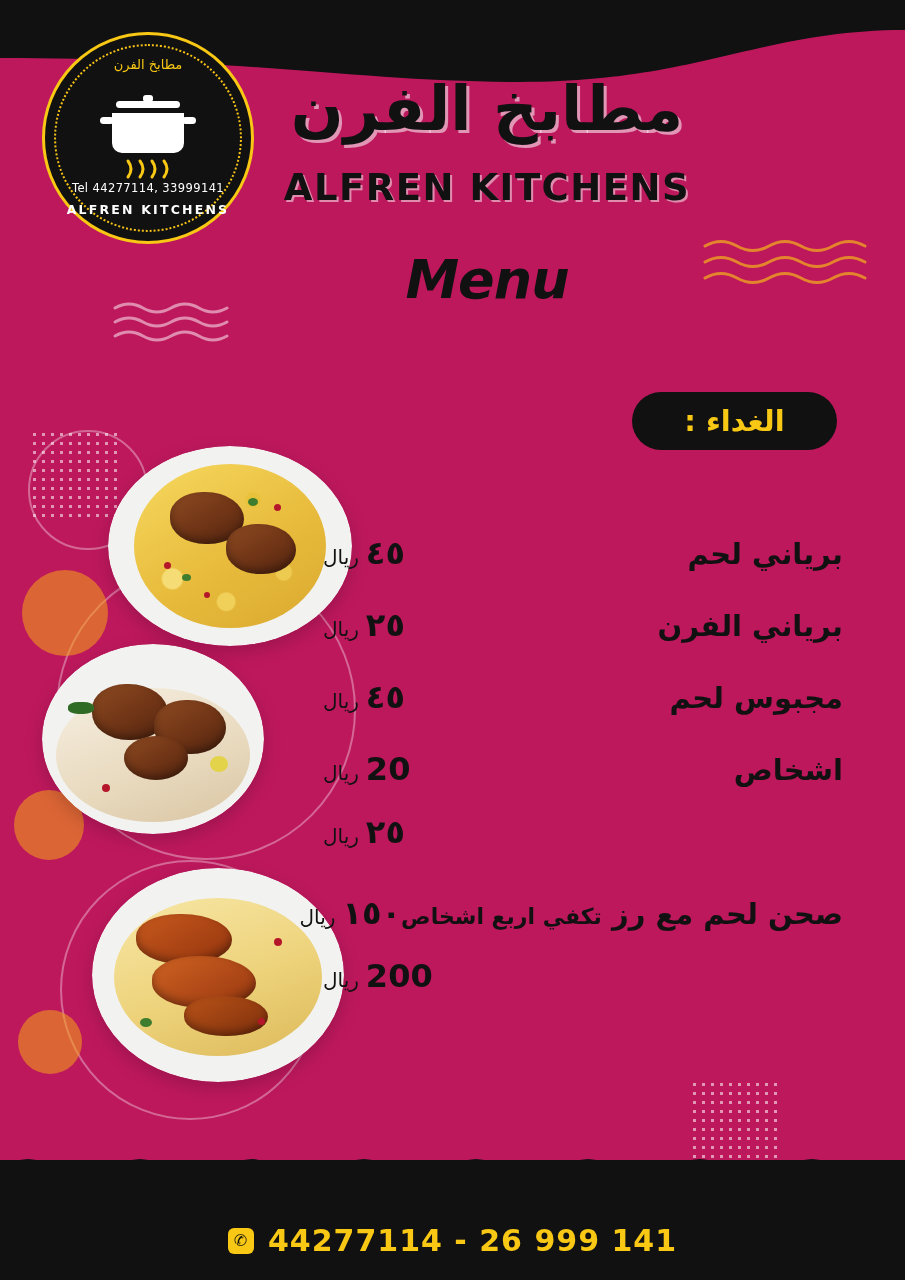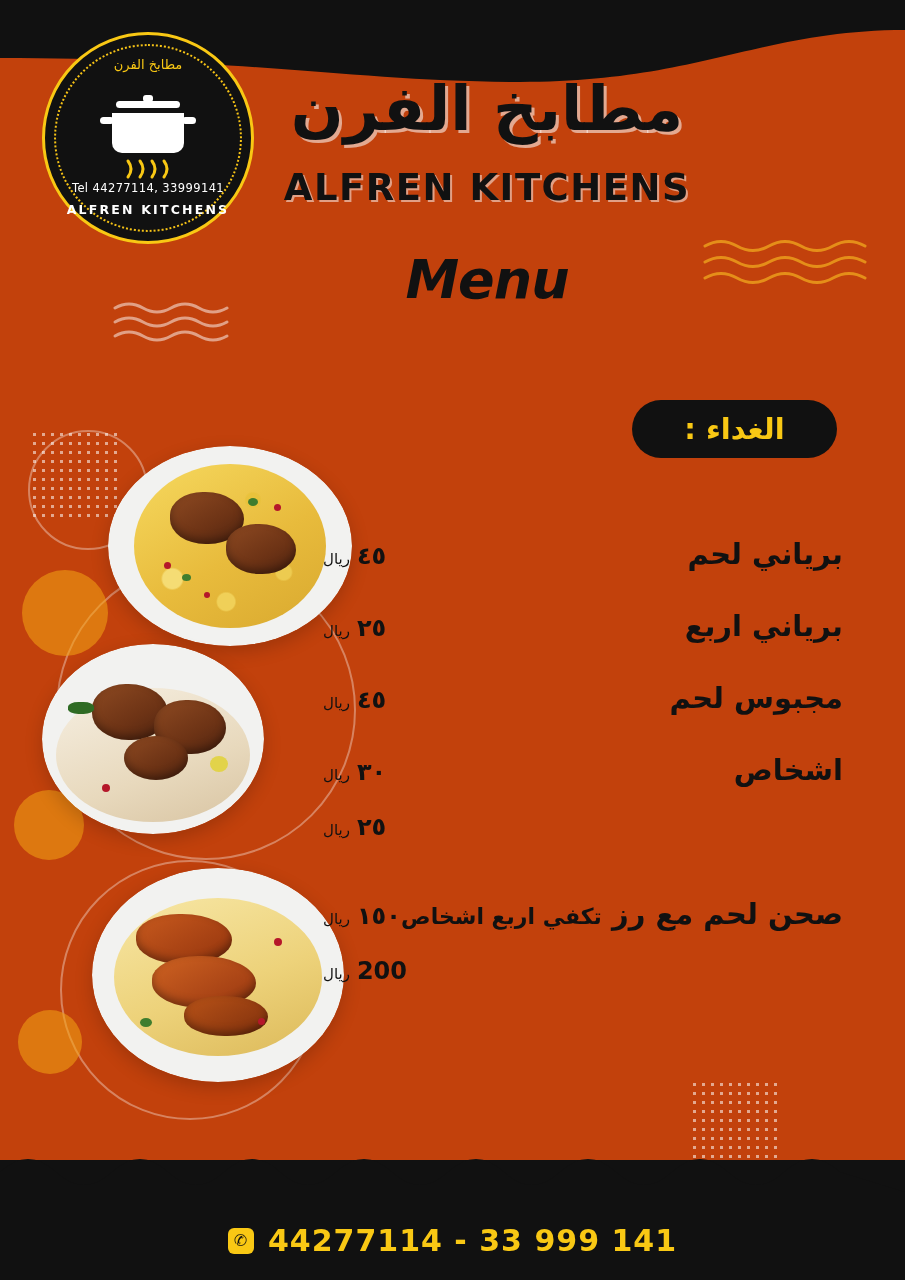--- a/index.html
+++ b/index.html
@@ -5,21 +5,21 @@
   * { box-sizing: border-box; margin: 0; padding: 0; }
   html, body {
     width: 905px; height: 1280px;
     background: #ffffff;
     font-family: "DejaVu Sans", sans-serif;
     overflow: hidden;
   }
   .page {
     position: relative;
     width: 905px; height: 1280px;
-    background: #c2410c;
+    background: #be185d;
     overflow: hidden;
   }
   .top-band-curve {
     position: absolute;
     top: 0; left: 0;
     width: 905px; height: 110px;
     overflow: hidden;
   }
 
   
@@ -138,21 +138,21 @@
     font-size: 54px;
     font-weight: bold;
     font-style: italic;
     font-family: "DejaVu Sans", sans-serif;
     letter-spacing: -1px;
   }
 
   
   .section-pill {
     position: absolute;
-    right: 68px; top: 400px;
+    right: 68px; top: 392px;
     width: 205px; height: 58px;
     background: #111111;
     border-radius: 30px;
     display: flex;
     align-items: center;
     justify-content: center;
   }
   .section-pill span {
     color: #f9c814;
     font-size: 29px;
@@ -189,26 +189,26 @@
   .item-price {
     margin-right: auto;
     display: flex;
     align-items: baseline;
     gap: 7px;
     direction: rtl;
     white-space: nowrap;
   }
   .price-val {
     color: #111111;
-    font-size: 24px;
+    font-size: 32px;
     font-weight: bold;
   }
   .price-cur {
     color: #111111;
-    font-size: 15px;
+    font-size: 20px;
   }
 
   
   .photo {
     position: absolute;
     border-radius: 50%;
     overflow: hidden;
     box-shadow: 0 6px 18px rgba(0,0,0,0.18);
   }
   .plate-rim {
@@ -378,39 +378,39 @@
 
     <div class="menu-row">
       <div class="item-name">برياني لحم</div>
       <div class="item-price">
         <span class="price-val">٤٥</span>
         <span class="price-cur">ريال</span>
       </div>
     </div>
 
     <div class="menu-row">
-      <div class="item-name">برياني اربع</div>
+      <div class="item-name">برياني الفرن</div>
       <div class="item-price">
         <span class="price-val">٢٥</span>
         <span class="price-cur">ريال</span>
       </div>
     </div>
 
     <div class="menu-row">
       <div class="item-name">مجبوس لحم</div>
       <div class="item-price">
         <span class="price-val">٤٥</span>
         <span class="price-cur">ريال</span>
       </div>
     </div>
 
     <div class="menu-row">
       <div class="item-name">اشخاص</div>
       <div class="item-price">
-        <span class="price-val">٣٠</span>
+        <span class="price-val">20</span>
         <span class="price-cur">ريال</span>
       </div>
     </div>
 
     <div class="menu-row">
       <div class="item-price">
         <span class="price-val">٢٥</span>
         <span class="price-cur">ريال</span>
       </div>
     </div>
@@ -437,16 +437,16 @@
 
   <div class="bottom-band"></div>
   <div class="bottom-wave">
     <svg width="905" height="46" viewBox="0 0 905 46" xmlns="http://www.w3.org/2000/svg">
       <path d="M0,26 q28,-26 56,0 t56,0 t56,0 t56,0 t56,0 t56,0 t56,0 t56,0 t56,0 t56,0 t56,0 t56,0 t56,0 t56,0 t56,0 L905,46 L0,46 Z" fill="#111111"></path>
     </svg>
   </div>
 
   <div class="footer-phone">
     <span class="phone-badge">✆</span>
-    <span>44277114 - 33 999 141</span>
+    <span>44277114 - 26 999 141</span>
   </div>
 
 </div>
 
 </body></html>

